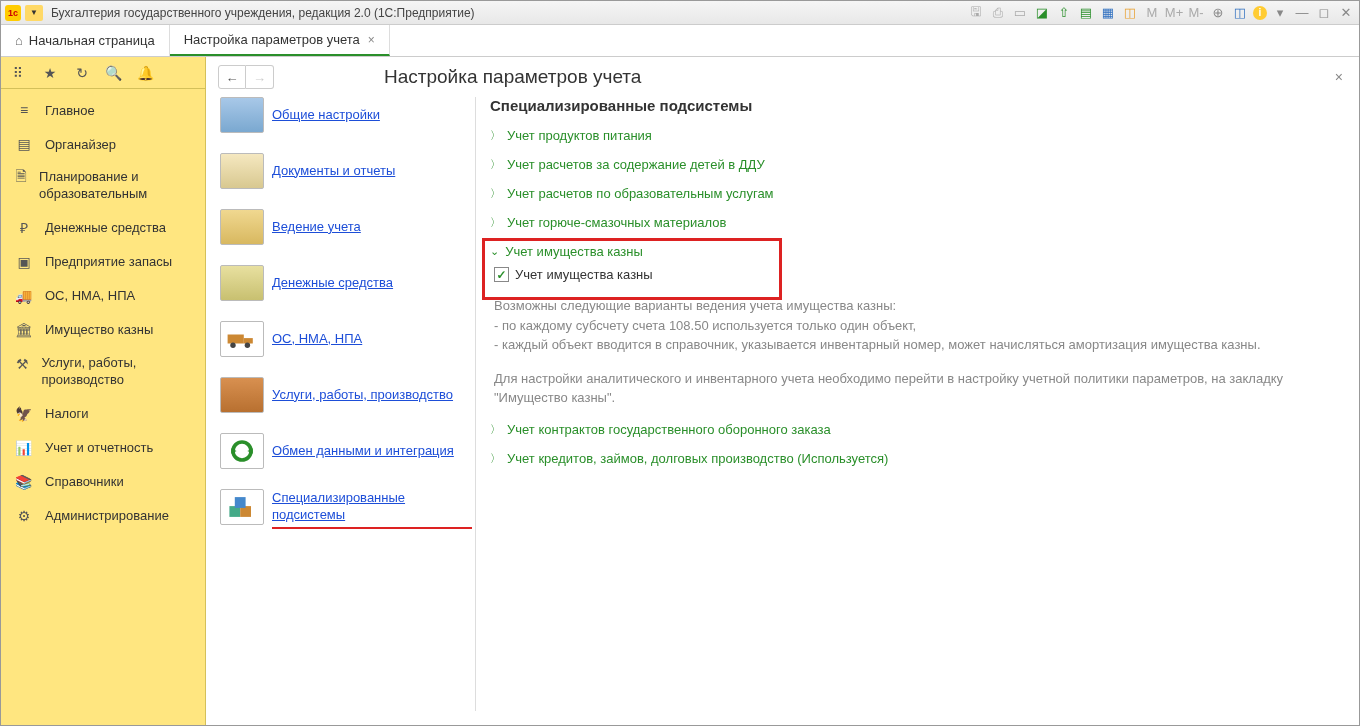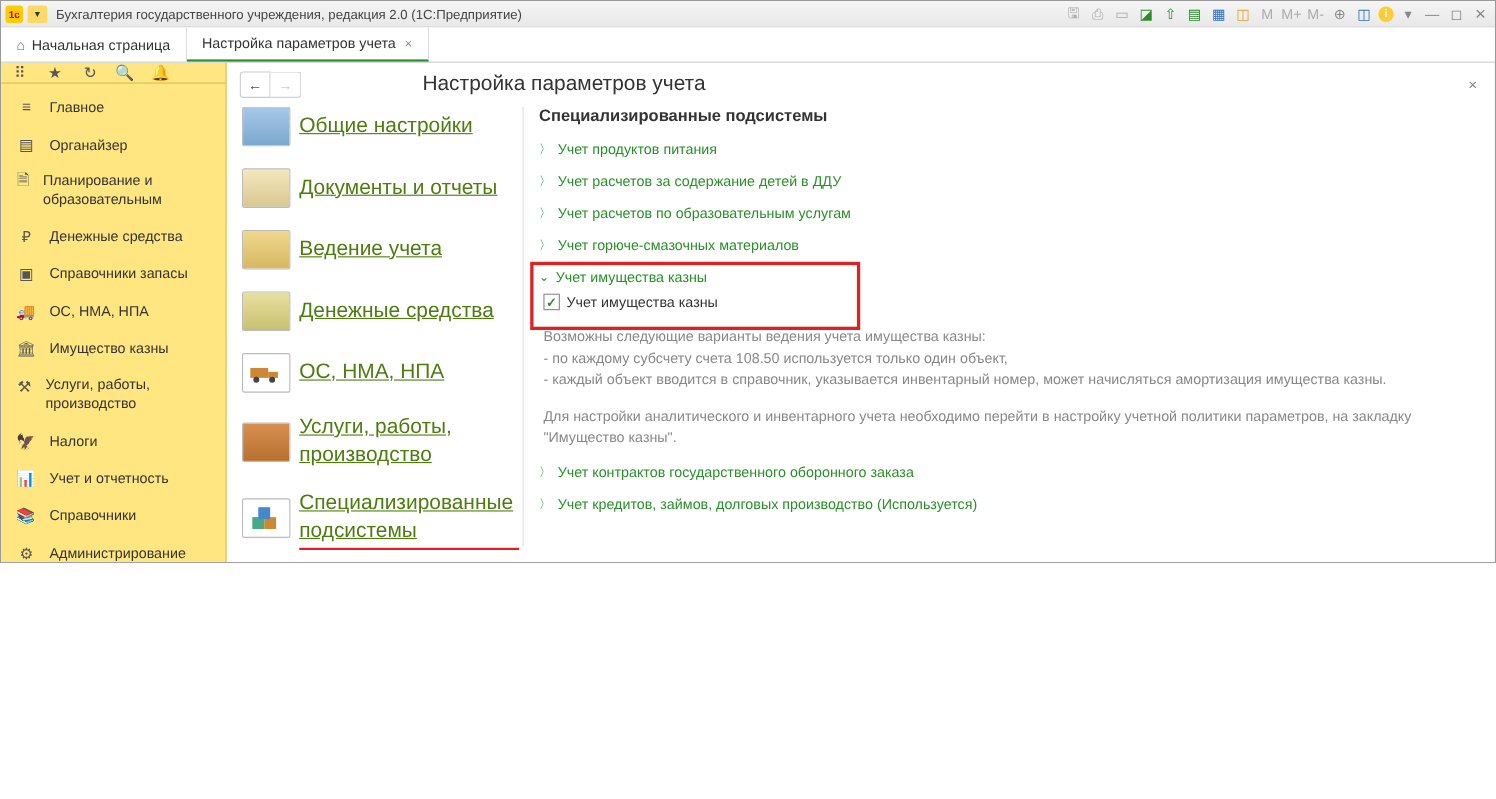--- a/index.html
+++ b/index.html
@@ -1,17 +1,17 @@
 <!DOCTYPE html>
 <html><head>
 <meta charset="utf-8">
 <style>
 * { box-sizing: border-box; margin: 0; padding: 0; }
 body { font-family: Arial, sans-serif; font-size: 13px; color: #333; background: #fff; overflow: hidden; }
-.app { display: flex; flex-direction: column; width: 1360px; height: 512px; border: 1px solid #999; }
+.app { display: flex; flex-direction: column; width: 1360px; height: 726px; border: 1px solid #999; }
 
 
 .title-bar { height: 24px; background: linear-gradient(#f5f5f5, #e8e8e8); border-bottom: 1px solid #ccc; display: flex; align-items: center; padding: 0 4px; font-size: 12px; }
 .title-bar .logo { width: 16px; height: 16px; background: #ffcc00; border-radius: 3px; margin-right: 4px; font-size: 9px; display: flex; align-items: center; justify-content: center; font-weight: bold; color: #c00; }
 .title-bar .dropdown-btn { width: 18px; height: 16px; background: #ffd966; border-radius: 2px; margin-right: 8px; display:flex; align-items:center; justify-content:center; font-size:8px; }
 .title-bar .title-text { flex: 1; color: #444; }
 .title-bar .toolbar-icons { display: flex; gap: 4px; align-items: center; }
 .title-bar .ticon { width: 18px; height: 18px; display: flex; align-items: center; justify-content: center; color: #888; font-size: 13px; cursor: pointer; }
 .title-bar .ticon.green { color: #2a8f2a; }
 .title-bar .ticon.orange { color: #e8a030; }
@@ -49,21 +49,21 @@
 .page-title { font-size: 19px; margin-left: 110px; color: #333; }
 .content-toolbar .spacer { flex: 1; }
 .close-page { color: #888; cursor: pointer; padding: 4px; font-size: 14px; }
 
 .content-body { flex: 1; display: flex; overflow: auto; padding: 0 14px 14px; }
 
 
 .settings-nav { width: 255px; padding-right: 10px; }
 .settings-nav-item { display: flex; align-items: center; margin-bottom: 20px; cursor: pointer; }
 .settings-nav-item .nav-img { width: 44px; height: 36px; margin-right: 8px; background: #ddd; border: 1px solid #bbb; border-radius: 2px; display:flex; align-items:center; justify-content:center; flex-shrink:0; }
-.settings-nav-item .nav-link { color: #4d7c0f; text-decoration: underline; font-size: 19px; line-height: 1.3; }
+.settings-nav-item .nav-link { color: #1d4ed8; text-decoration: underline; font-size: 13px; line-height: 1.3; }
 .settings-nav-item.multiline { align-items: center; }
 .red-underline { border-bottom: 2px solid #d22; display: block; width: 200px; margin-top: -18px; margin-left: 52px; }
 
 
 .settings-detail { flex: 1; border-left: 1px solid #ddd; padding-left: 14px; }
 .detail-heading { font-size: 15px; font-weight: bold; margin-bottom: 14px; color: #333; }
 .detail-item { margin-bottom: 14px; }
 .detail-toggle { display: flex; align-items: center; color: #2a8f2a; cursor: pointer; font-size: 13px; }
 .detail-toggle .chev { margin-right: 6px; font-size: 11px; }
 .detail-expanded { margin-top: 8px; margin-left: 4px; }
@@ -149,21 +149,21 @@
         <div class="sidebar-item multiline">
           <span class="sbicon">🗎</span>
           <span class="label">Планирование и образовательным</span>
         </div>
         <div class="sidebar-item">
           <span class="sbicon">₽</span>
           <span class="label">Денежные средства</span>
         </div>
         <div class="sidebar-item">
           <span class="sbicon">▣</span>
-          <span class="label">Справочники запасы</span>
+          <span class="label">Предприятие запасы</span>
         </div>
         <div class="sidebar-item">
           <span class="sbicon">🚚</span>
           <span class="label">ОС, НМА, НПА</span>
         </div>
         <div class="sidebar-item">
           <span class="sbicon">🏛</span>
           <span class="label">Имущество казны</span>
         </div>
         <div class="sidebar-item multiline">
@@ -227,20 +227,31 @@
                   <circle cx="10" cy="22" r="3" fill="#444"></circle>
                   <circle cx="26" cy="22" r="3" fill="#444"></circle>
                 </svg>
               </div>
             <span class="nav-link">ОС, НМА, НПА</span>
           </div>
           <div class="settings-nav-item multiline">
             <div class="nav-img tools"></div>
             <span class="nav-link">Услуги, работы, производство</span>
           </div>
+          <div class="settings-nav-item">
+            <div class="nav-img sync">
+                <svg viewBox="0 0 40 30">
+                  <path d="M10 15 A10 10 0 0 1 30 15" stroke="#2a8f2a" stroke-width="4" fill="none"></path>
+                  <path d="M30 15 A10 10 0 0 1 10 15" stroke="#2a8f2a" stroke-width="4" fill="none"></path>
+                  <polygon points="8,12 14,15 8,18" fill="#2a8f2a"></polygon>
+                  <polygon points="32,12 26,15 32,18" fill="#2a8f2a"></polygon>
+                </svg>
+              </div>
+            <span class="nav-link">Обмен данными и интеграция</span>
+          </div>
           <div class="settings-nav-item multiline">
             <div class="nav-img cubes">
                 <svg viewBox="0 0 40 30">
                   <rect x="6" y="14" width="12" height="12" fill="#4a8"></rect>
                   <rect x="18" y="14" width="12" height="12" fill="#c83"></rect>
                   <rect x="12" y="4" width="12" height="12" fill="#48c"></rect>
                 </svg>
               </div>
             <span class="nav-link">Специализированные подсистемы</span>
           </div>

